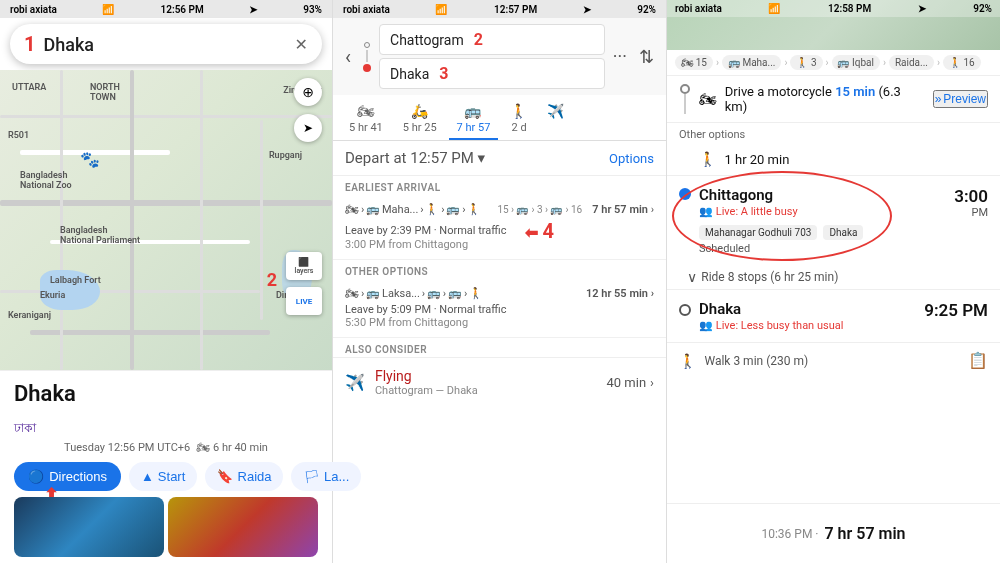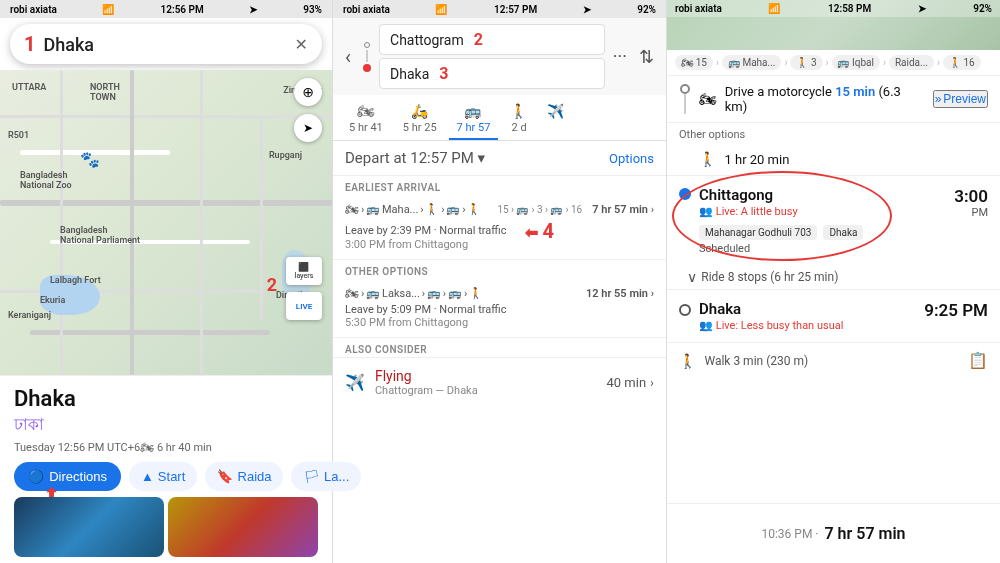--- a/index.html
+++ b/index.html
@@ -180,31 +180,32 @@
       background: #fff;
       padding: 10px 14px 6px;
       border-top: 1px solid #eee;
     }
     .info-title {
       font-size: 22px;
       font-weight: 600;
       color: #111;
     }
     .info-subtitle {
-      font-size: 16px;
-      color: #8b5cf6;
-      margin-top: 1px;
+      font-size: 12px;
+      color: #4c1d95;
+      margin-top: 13px;
     }
     .info-meta {
       font-size: 11px;
       color: #666;
       margin-top: 2px;
       display: flex;
       align-items: center;
-      gap: 0;
+      gap: 6px;
+      justify-content: center;
     }
     .info-actions {
       display: flex;
       gap: 8px;
       margin-top: 8px;
       align-items: center;
     }
     .btn-directions {
       background: #1a73e8;
       color: #fff;

